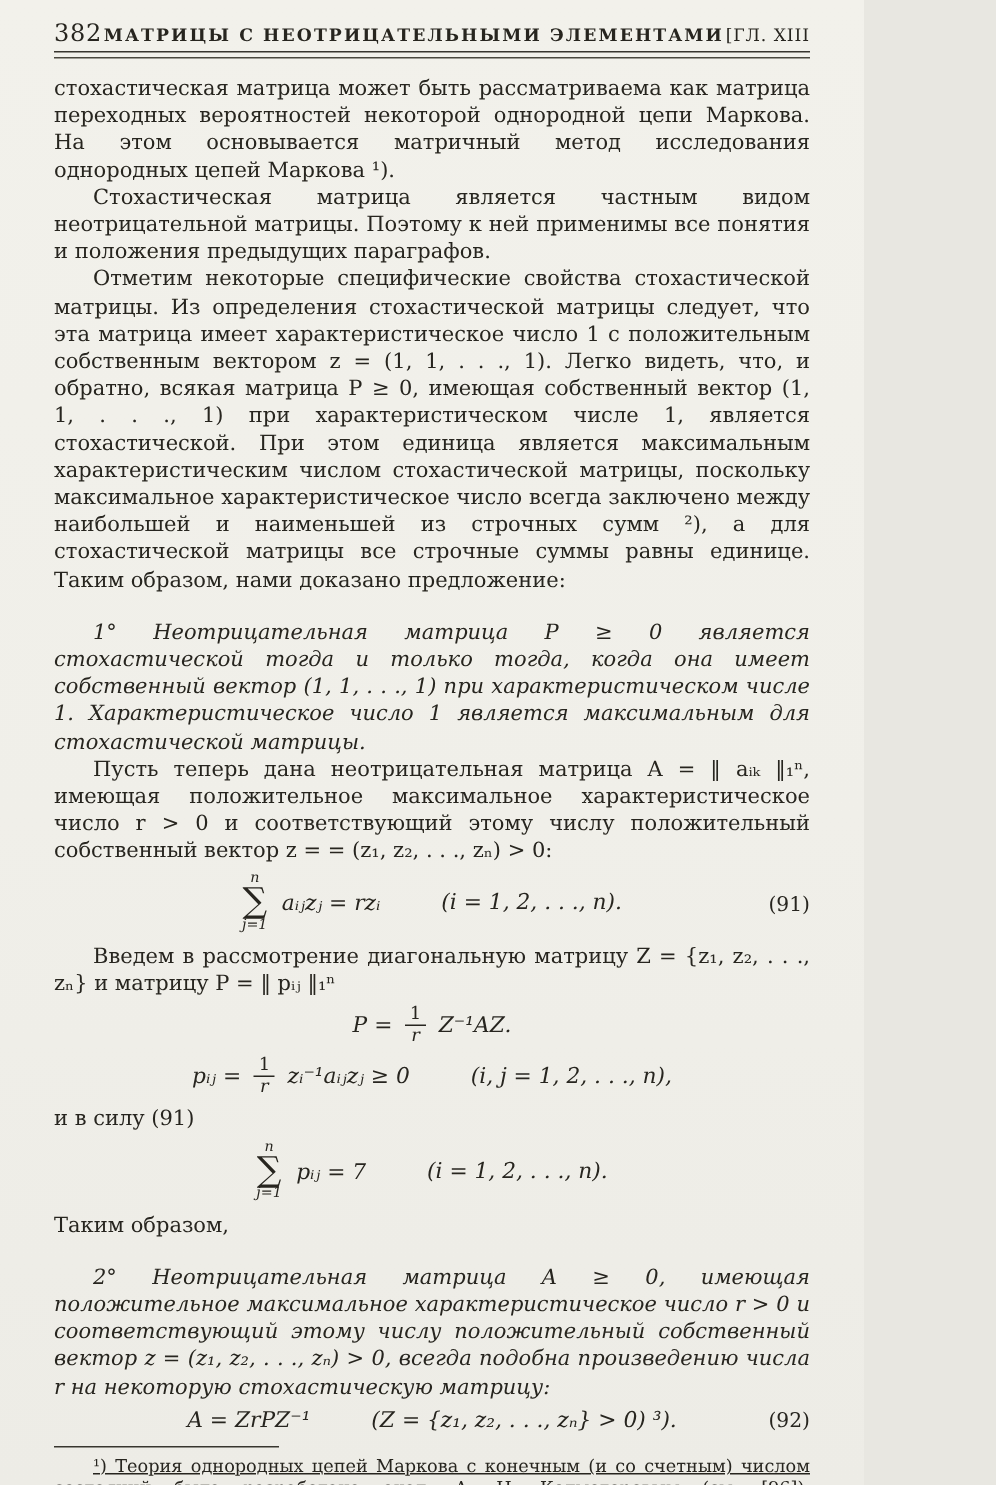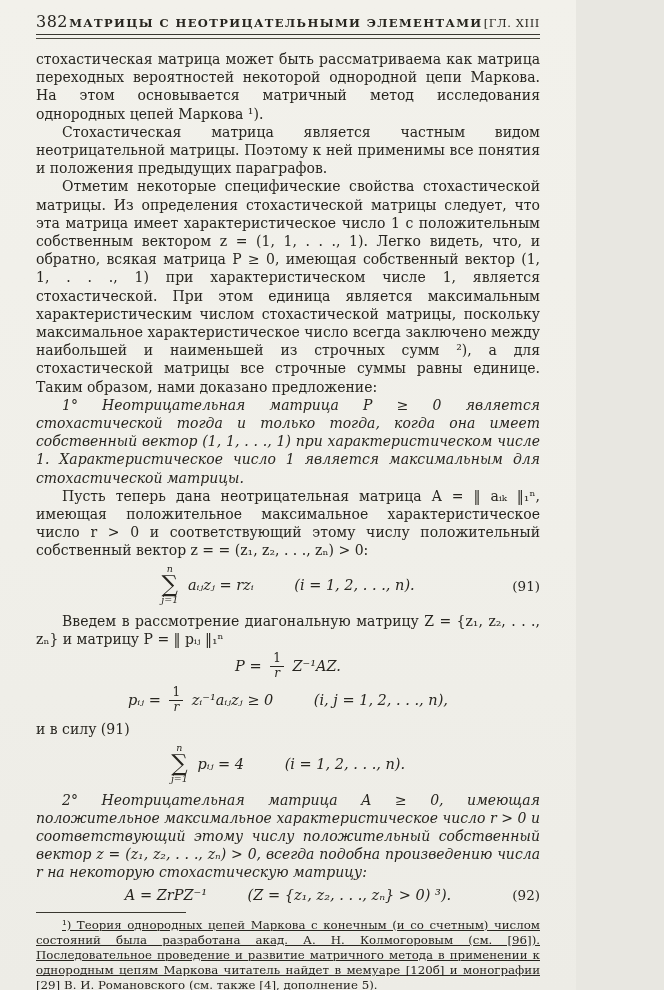--- a/index.html
+++ b/index.html
@@ -14,21 +14,21 @@
     color:#27251f;
   }
   .header { display:flex; align-items:baseline; justify-content:space-between; margin-bottom:3px; }
   .pagenum { font-size:16px; letter-spacing:0.5px; }
   .runtitle { font-size:11.5px; letter-spacing:1.4px; font-weight:bold; }
   .chapter { font-size:11.5px; letter-spacing:0.6px; }
   .headrule { height:3px; border-top:1.7px solid #38362f; border-bottom:1.1px solid #4a483f; margin-bottom:11px; }
 
   .pbody p { margin:0; text-align:justify; font-size:14px; line-height:18.2px; text-indent:26px; }
   .pbody p.noindent { text-indent:0; }
-  .pbody p.prop { font-style:italic; }
+  .pbody p.prop { font-style:italic;margin-top:17px; }
 
   .eq { position:relative; text-align:center; margin:5px 0; font-size:14.5px; font-style:italic; }
   .eq .eqnum { position:absolute; right:0; top:50%; transform:translateY(-50%); font-style:normal; font-size:13.5px; }
   .sum { display:inline-flex; flex-direction:column; align-items:center; vertical-align:middle; line-height:1; margin-right:5px; position:relative; top:-1px; }
   .sum .lim { font-size:9.5px; font-style:italic; line-height:1.1; }
   .sum .sigma { font-size:23px; font-style:normal; line-height:0.92; }
   .cond { margin-left:36px; }
   .frac { display:inline-flex; flex-direction:column; vertical-align:middle; text-align:center; font-size:12px; line-height:1.15; margin:0 4px; position:relative; top:-1px; }
   .frac .fnum { border-bottom:1.1px solid #27251f; padding:0 3px; font-style:normal; }
   .frac .fden { font-style:italic; padding:0 3px; }
@@ -91,24 +91,25 @@
     </div>
 
     <p class="noindent">и в силу (91)</p>
 
     <div class="eq">
       <span class="sum">
         <span class="lim">n</span>
         <span class="sigma">∑</span>
         <span class="lim">j=1</span>
       </span>
-      <span>pᵢⱼ = 4</span>
+      <span>pᵢⱼ = 7</span>
       <span class="cond">(i = 1, 2, . . ., n).</span>
     </div>
 
+    <p class="noindent">Таким образом,</p>
     <p class="prop">2° Неотрицательная матрица A ≥ 0, имеющая положительное максимальное характеристическое число r &gt; 0 и соответствующий этому числу положительный собственный вектор z = (z₁, z₂, . . ., zₙ) &gt; 0, всегда подобна произведению числа r на некоторую стохастическую матрицу:</p>
 
     <div class="eq">
       <span>A = ZrPZ⁻¹</span>
       <span class="cond">(Z = {z₁, z₂, . . ., zₙ} &gt; 0) ³).</span>
       <span class="eqnum">(92)</span>
     </div>
 
   </div>
 

